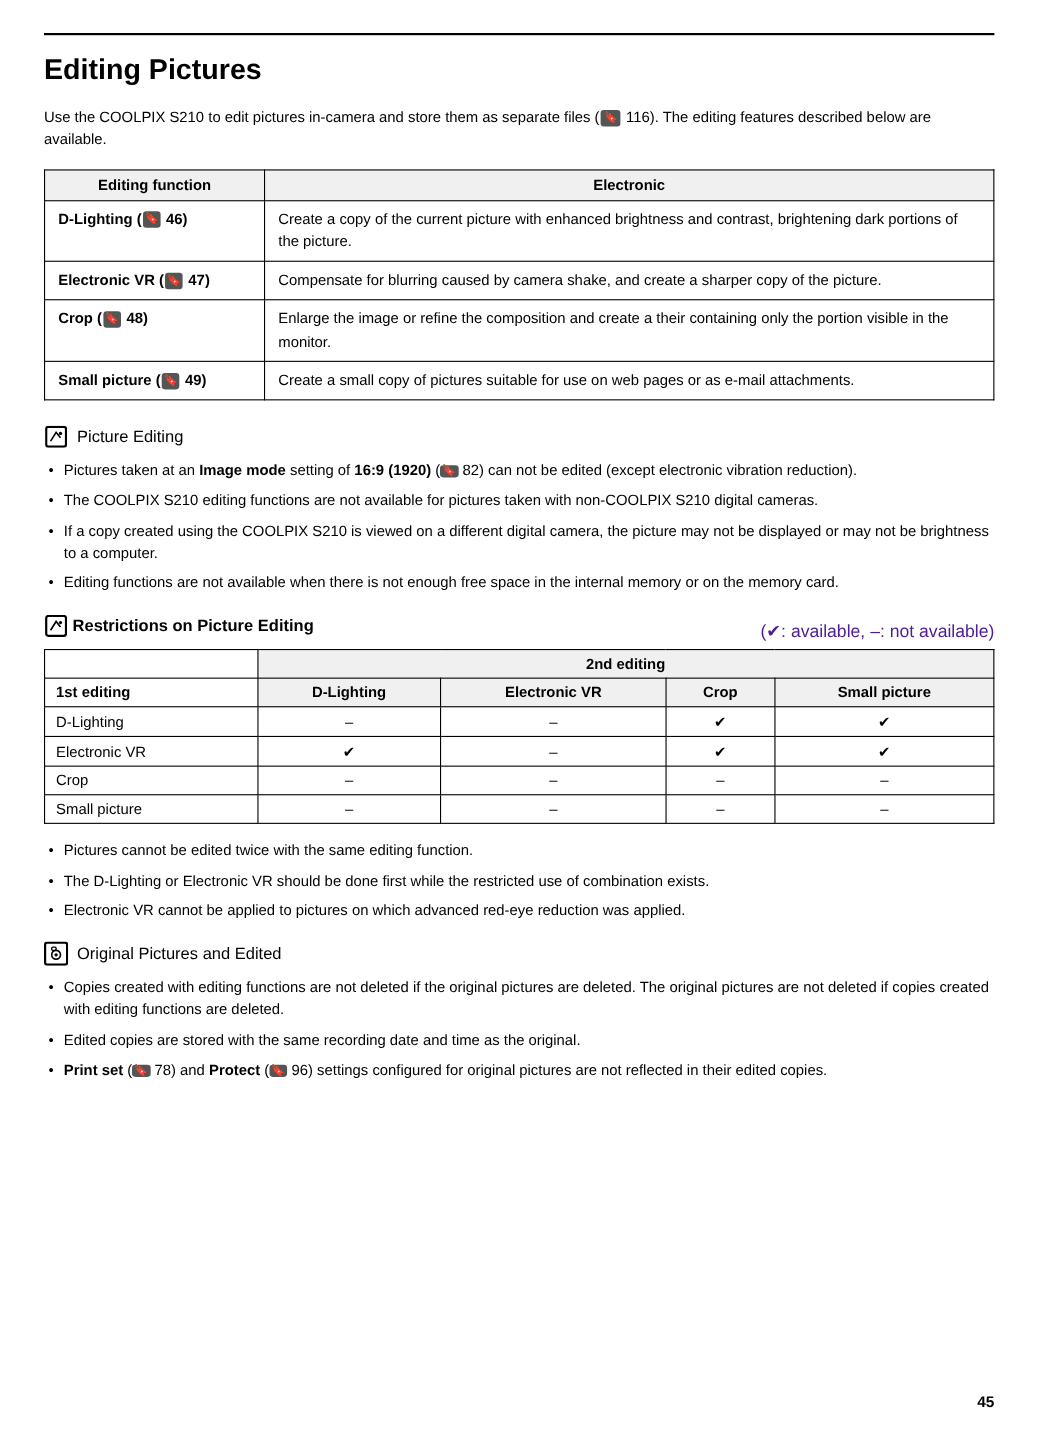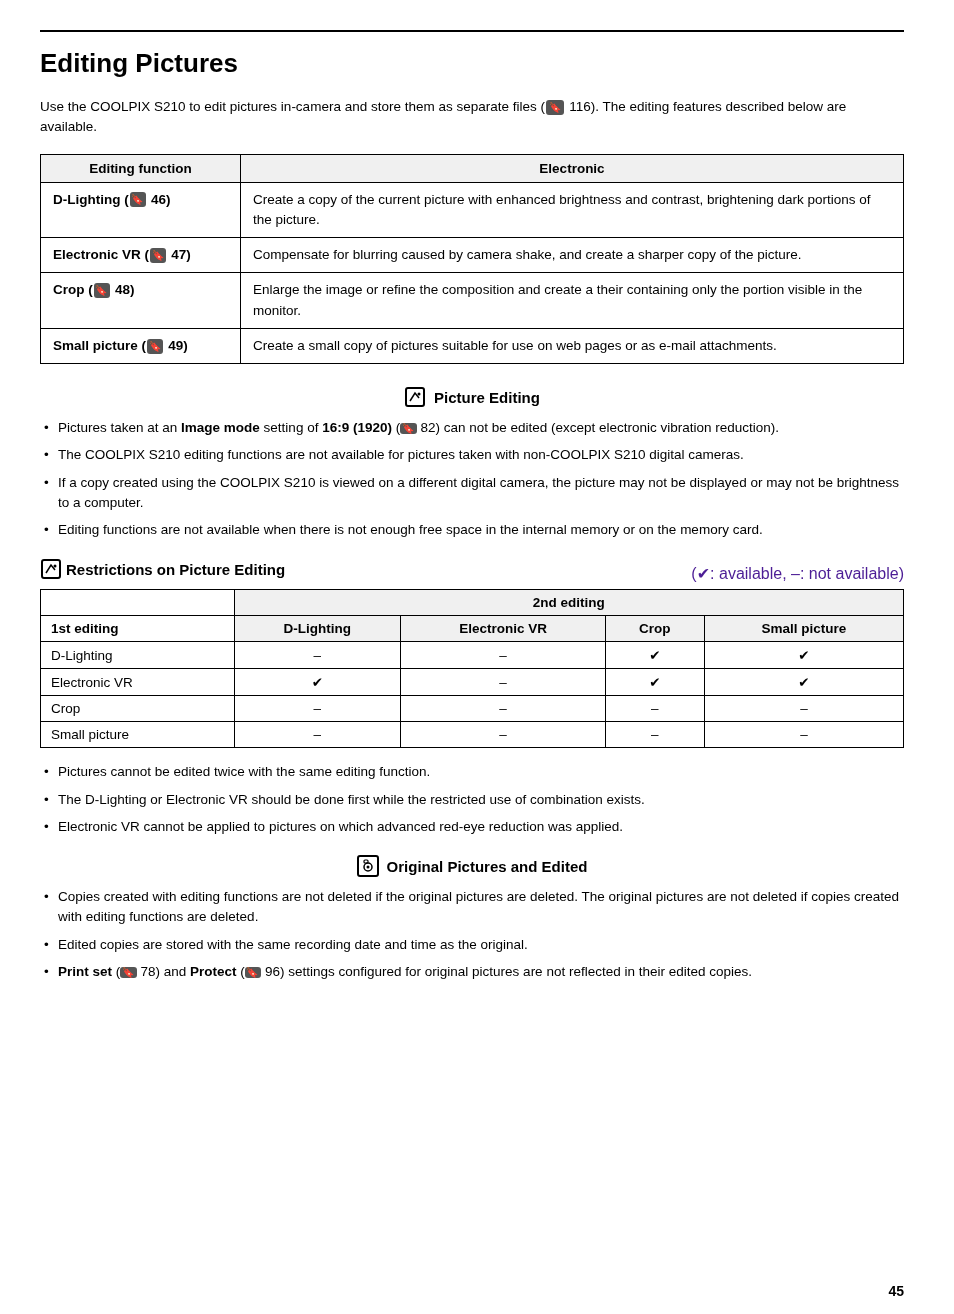--- a/index.html
+++ b/index.html
@@ -61,24 +61,23 @@
     .editing-table td:first-child {
       font-weight: bold;
       width: 200px;
     }
     
     .section-header {
       display: flex;
       align-items: center;
       gap: 8px;
       font-size: 15px;
-      font-weight: bold;
+      font-weight: normal;
       margin-bottom: 10px;
       margin-top: 6px;
-      justify-content: center;
     }
     .section-icon {
       width: 22px;
       height: 22px;
       display: inline-flex;
       align-items: center;
       justify-content: center;
     }
     
     .bullet-list {
@@ -142,21 +141,21 @@
       text-align: left;
       background: #fff;
       border: 1px solid #000;
     }
     .nd-editing-header {
       background: #f0f0f0;
     }
     
     .page-number {
       position: absolute;
-      bottom: 15px;
+      bottom: 32px;
       right: 50px;
       font-size: 14px;
       font-weight: bold;
     }
     
     .ref-symbol {
       display: inline-block;
       background: #555;
       color: #fff;
       font-size: 10px;

